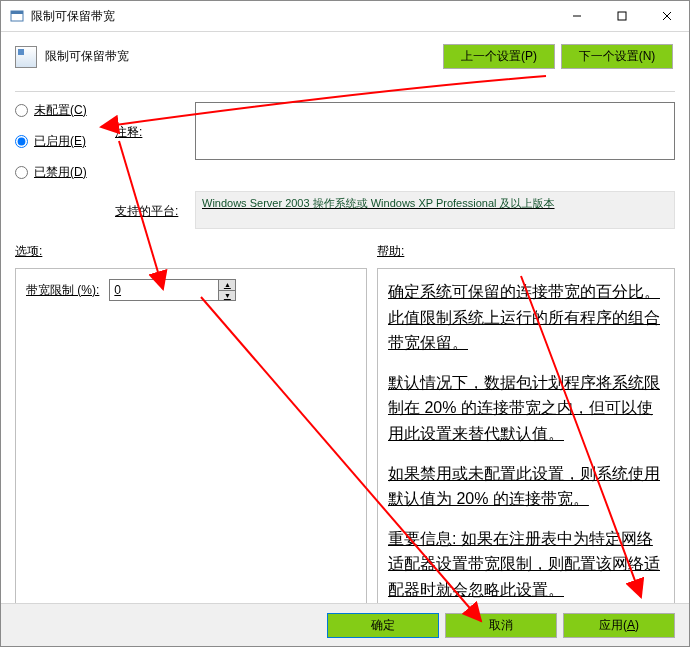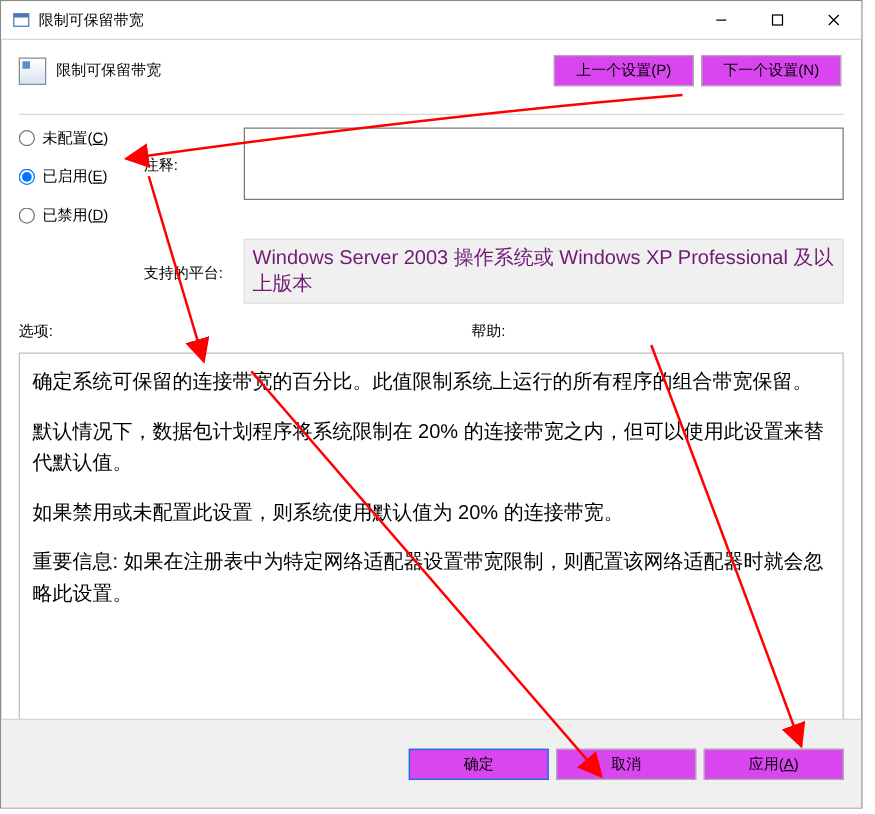--- a/index.html
+++ b/index.html
@@ -9,48 +9,48 @@
   .title-icon{width:16px;height:16px;margin:0 6px 0 8px;display:flex;align-items:center;justify-content:center;}
   .title-text{flex:1;font-size:12px;}
   .winbtns{display:flex;height:100%;}
   .winbtn{width:45px;height:100%;display:flex;align-items:center;justify-content:center;border-left:none;}
   
   .hdr{padding:12px 14px 10px 14px;display:flex;align-items:center;}
   .hdr-icon{width:20px;height:20px;margin-right:8px;border:1px solid #8a8a8a;background:linear-gradient(#fff,#d6e4f2);position:relative}
   .hdr-icon::after{content:"";position:absolute;left:2px;top:2px;width:6px;height:6px;background:#5a8ec8}
   .hdr-title{font-size:12px;flex:1}
   .nav-btns{display:flex;gap:6px;margin-right:2px;}
-  .btn{border:1px solid #adadad;background:#d946ef;padding:3px 12px;font-size:12px;min-width:86px;text-align:center;cursor:default}
+  .btn{border:1px solid #adadad;background:#84cc16;padding:3px 12px;font-size:12px;min-width:86px;text-align:center;cursor:default}
   .btn.default{border:1px solid #0078d7;}
   
-  .body{padding:6px 14px 0 14px;}
+  .body{padding:6px 14px 0 14px;text-decoration:underline;}
   .sep{height:1px;background:#d6d6d6;margin:6px 0 10px 0}
   .row{display:flex;align-items:center;}
   .radios{width:100px;display:flex;flex-direction:column;gap:14px;}
   .radio{display:flex;align-items:center;gap:6px;}
   .radio input{margin:0}
   .radio .u{text-decoration:underline}
   .label-col{width:80px;padding-top:2px}
   .comment-box{flex:1;border:1px solid #7a7a7a;background:#fff;min-height:58px;box-sizing:border-box}
-  .platform-box{flex:1;border:1px solid #e0e0e0;background:#f0f0f0;color:#701a75;padding:4px 6px;min-height:38px;box-sizing:border-box;font-size:16px}
+  .platform-box{flex:1;border:1px solid #e0e0e0;background:#f0f0f0;color:#14532d;padding:4px 6px;min-height:38px;box-sizing:border-box;font-size:11px}
   .section-labels{display:flex;margin:14px 0 8px 0}
   .section-labels div:first-child{width:362px}
   .panes{display:flex;gap:10px;height:340px}
   .pane{border:1px solid #bfbfbf;background:#fff;padding:10px;box-sizing:border-box;overflow:hidden}
   .pane.options{width:352px}
   .pane.help{flex:1;font-size:16px;line-height:1.6}
   .help p{margin:0 0 14px 0}
   .opt-row{display:flex;align-items:center;gap:10px}
   .spinner{display:flex;border:1px solid #7a7a7a;height:20px;}
   .spinner input{border:none;width:100px;padding:0 4px;font-size:12px;outline:none}
   .spinbtns{display:flex;flex-direction:column;border-left:1px solid #7a7a7a;width:16px}
   .spinbtns div{flex:1;display:flex;align-items:center;justify-content:center;font-size:7px;background:#e1e1e1}
   .spinbtns div:first-child{border-bottom:1px solid #7a7a7a}
   
-  .footer{position:absolute;bottom:0;left:0;right:0;height:42px;display:flex;justify-content:flex-end;align-items:center;padding:14px 14px;background:#f0f0f0;border-top:1px solid #d6d6d6;gap:6px}
+  .footer{position:absolute;bottom:0;left:0;right:0;height:42px;display:flex;justify-content:flex-end;align-items:center;padding:0 14px;background:#f0f0f0;border-top:1px solid #d6d6d6;gap:6px}
   
   .arrow-layer{position:absolute;inset:0;pointer-events:none}
 </style>
 </head>
 <body>
 
 <div class="window">
 
   <div class="titlebar">
     <span class="title-icon">
@@ -118,20 +118,32 @@
         </div>
       </div>
     </div>
 
     <div class="section-labels">
       <div>选项:</div>
       <div>帮助:</div>
     </div>
 
     <div class="panes">
+      <div class="pane options">
+        <div class="opt-row">
+          <span>带宽限制 (%):</span>
+          <div class="spinner">
+            <input type="text" value="0" style="">
+            <div class="spinbtns">
+              <div>▲</div>
+              <div>▼</div>
+            </div>
+          </div>
+        </div>
+      </div>
       <div class="pane help">
         <p>确定系统可保留的连接带宽的百分比。此值限制系统上运行的所有程序的组合带宽保留。</p>
         <p>默认情况下，数据包计划程序将系统限制在 20% 的连接带宽之内，但可以使用此设置来替代默认值。</p>
         <p>如果禁用或未配置此设置，则系统使用默认值为 20% 的连接带宽。</p>
         <p>重要信息: 如果在注册表中为特定网络适配器设置带宽限制，则配置该网络适配器时就会忽略此设置。</p>
       </div>
     </div>
   </div>
 
   <div class="footer">

